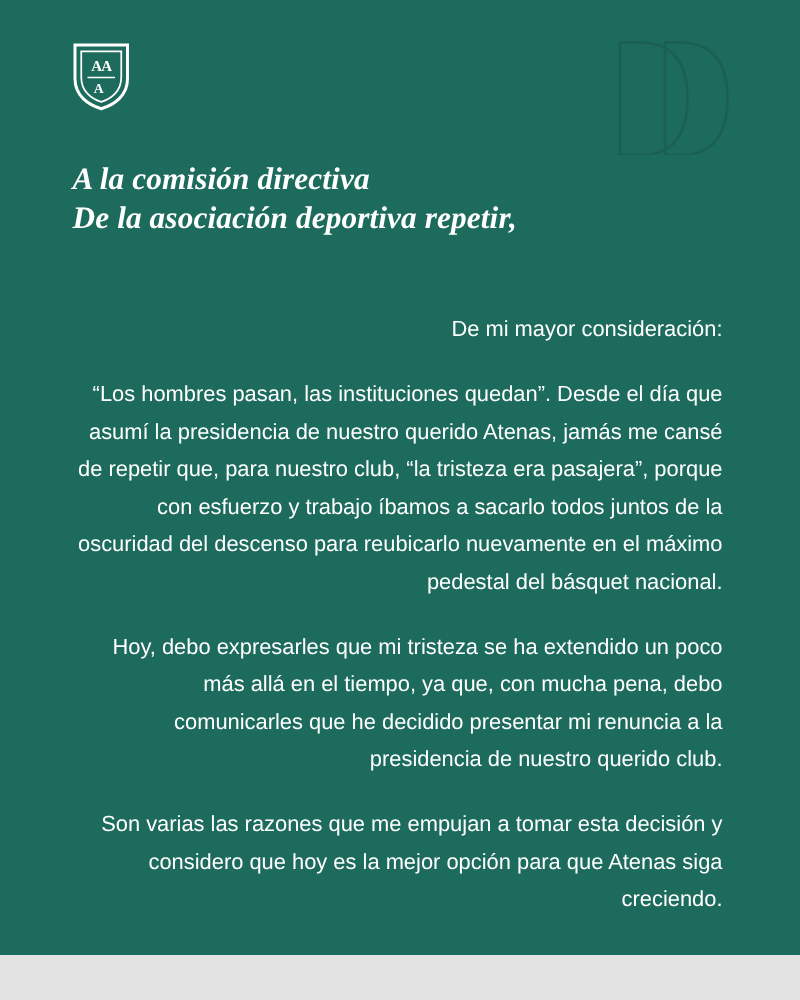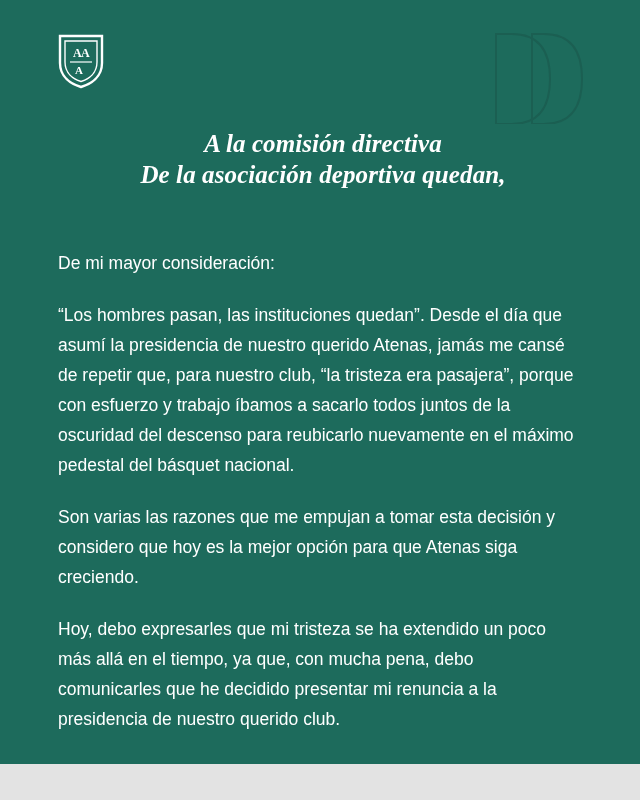--- a/index.html
+++ b/index.html
@@ -65,32 +65,33 @@
     top: 128px;
     width: 530px;
     color: #ffffff;
     font-family: "Liberation Serif", serif;
     font-style: italic;
     font-weight: bold;
     font-size: 25px;
     line-height: 31px;
     letter-spacing: 0.1px;
   }
-  .headline div { white-space: nowrap; text-align: center; }
+  .headline div { white-space: nowrap; }
 
   
   .body {
     position: absolute;
     left: 58px;
     top: 248px;
     width: 520px;
     color: #ffffff;
     font-size: 17.5px;
     line-height: 30px;
     font-weight: 400;
+    text-align: right;
   }
   .para { margin: 0 0 22px 0; }
   .para:last-child { margin-bottom: 0; }
 </style>
 </head>
 <body>
 
 <div class="page">
 
   <div class="crest">
@@ -106,25 +107,25 @@
 
   <div class="deco">
     <svg width="96" height="96" viewBox="0 0 96 96" xmlns="http://www.w3.org/2000/svg">
       <path d="M8 6 H24 C52 6 62 24 62 51 C62 78 52 96 24 96 H8 Z" fill="none" stroke="#1b5f52" stroke-width="2"></path>
       <path d="M44 6 H56 C84 6 94 24 94 51 C94 78 84 96 56 96 H44 Z" fill="none" stroke="#1b5f52" stroke-width="2"></path>
     </svg>
   </div>
 
   <div class="headline">
     <div>A la comisión directiva</div>
-    <div>De la asociación deportiva quedan,</div>
+    <div>De la asociación deportiva repetir,</div>
   </div>
 
   <div class="body">
     <p class="para">De mi mayor consideración:</p>
     <p class="para">“Los hombres pasan, las instituciones quedan”. Desde el día que asumí la presidencia de nuestro querido Atenas, jamás me cansé de repetir que, para nuestro club, “la tristeza era pasajera”, porque con esfuerzo y trabajo íbamos a sacarlo todos juntos de la oscuridad del descenso para reubicarlo nuevamente en el máximo pedestal del básquet nacional.</p>
+    <p class="para">Hoy, debo expresarles que mi tristeza se ha extendido un poco más allá en el tiempo, ya que, con mucha pena, debo comunicarles que he decidido presentar mi renuncia a la presidencia de nuestro querido club.</p>
     <p class="para">Son varias las razones que me empujan a tomar esta decisión y considero que hoy es la mejor opción para que Atenas siga creciendo.</p>
-    <p class="para">Hoy, debo expresarles que mi tristeza se ha extendido un poco más allá en el tiempo, ya que, con mucha pena, debo comunicarles que he decidido presentar mi renuncia a la presidencia de nuestro querido club.</p>
   </div>
 
   <div class="bottom-band-inner"></div>
   <div class="bottom-band"></div>
 </div>
 
 </body></html>

